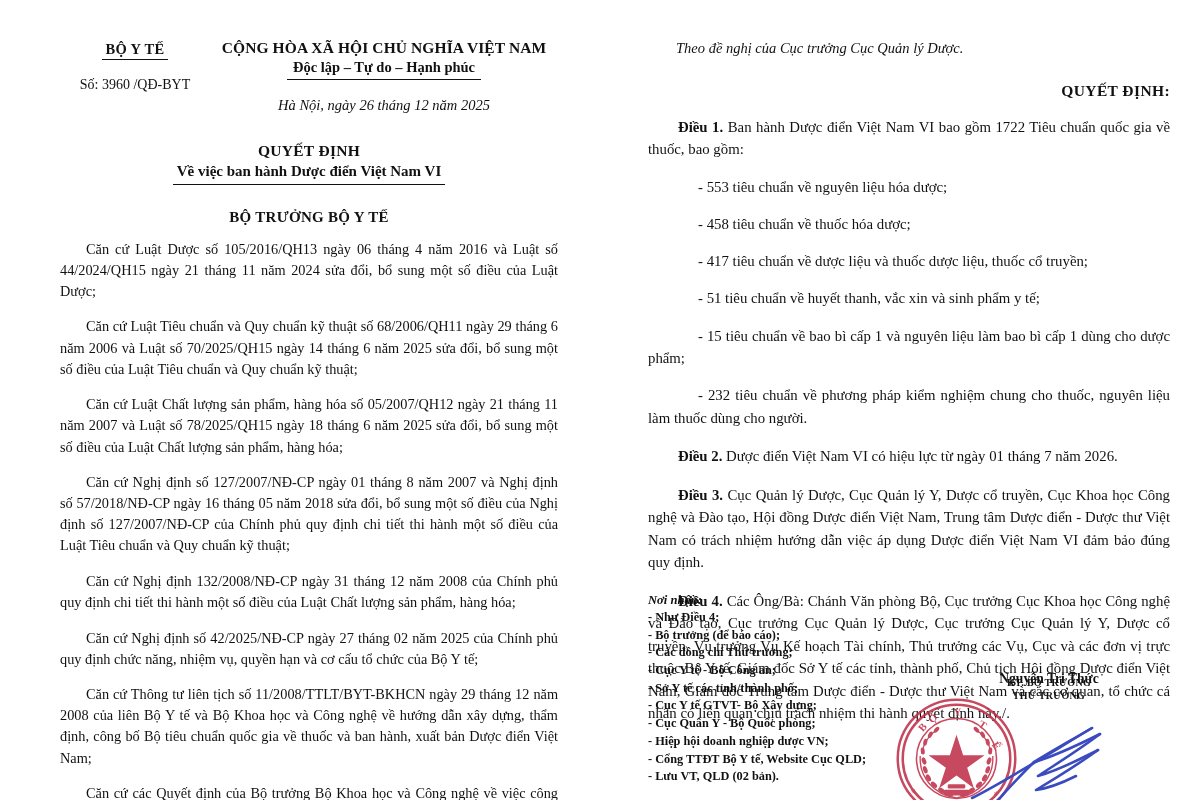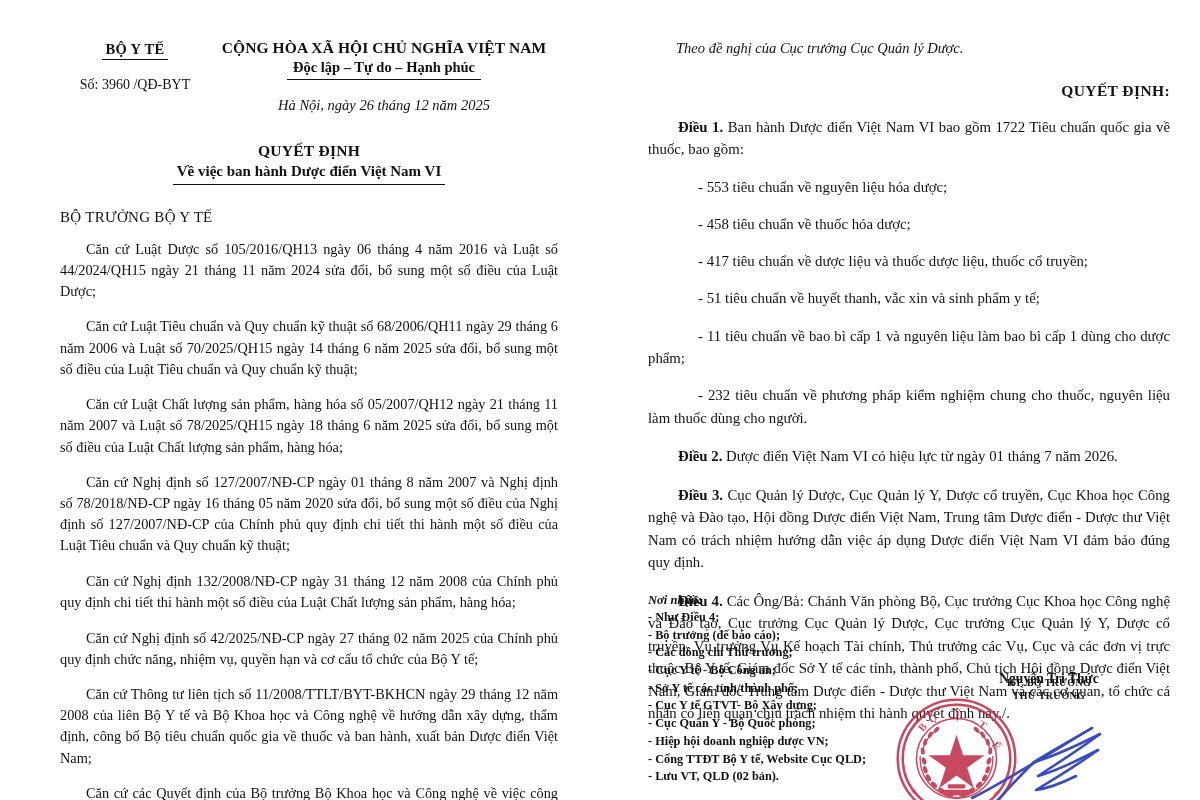--- a/index.html
+++ b/index.html
@@ -91,21 +91,22 @@
   }
   .title-sub {
     font-weight: bold;
     font-size: 15px;
     line-height: 1.35;
     display: inline-block;
     border-bottom: 1.2px solid #111;
     padding: 0 4px 2px 4px;
   }
   .issuer {
-    font-weight: normal;
+    text-align: center;
+    font-weight: bold;
     font-size: 15px;
     margin-top: 24px;
     letter-spacing: .3px;
   }
 
   
   .considerandum {
     font-size: 14.3px;
     line-height: 1.48;
     text-align: justify;
@@ -226,21 +227,21 @@
       <div class="title-main">QUYẾT ĐỊNH</div>
       <div class="title-sub">Về việc ban hành Dược điển Việt Nam VI</div>
     </div>
 
     <div class="issuer">BỘ TRƯỞNG BỘ Y TẾ</div>
 
     <div>
       <p class="considerandum">Căn cứ Luật Dược số 105/2016/QH13 ngày 06 tháng 4 năm 2016 và Luật số 44/2024/QH15 ngày 21 tháng 11 năm 2024 sửa đổi, bổ sung một số điều của Luật Dược;</p>
       <p class="considerandum">Căn cứ  Luật Tiêu chuẩn và Quy chuẩn kỹ thuật số 68/2006/QH11 ngày 29 tháng 6 năm 2006 và Luật số 70/2025/QH15 ngày 14 tháng 6 năm 2025 sửa đổi, bổ sung một số điều của Luật Tiêu chuẩn và Quy chuẩn kỹ thuật;</p>
       <p class="considerandum">Căn cứ Luật Chất lượng sản phẩm, hàng hóa số 05/2007/QH12 ngày 21 tháng 11 năm 2007 và Luật số 78/2025/QH15 ngày 18 tháng 6 năm 2025 sửa đổi, bổ sung một số điều của Luật Chất lượng sản phẩm, hàng hóa;</p>
-      <p class="considerandum">Căn cứ Nghị định số 127/2007/NĐ-CP ngày 01 tháng 8 năm 2007 và Nghị định số 78/2018/NĐ-CP ngày 16 tháng 05 năm 2020 sửa đổi, bổ sung một số điều của Nghị định số 127/2007/NĐ-CP của Chính phủ quy định chi tiết thi hành một số điều của Luật Tiêu chuẩn và Quy chuẩn kỹ thuật;</p>
+      <p class="considerandum">Căn cứ Nghị định số 127/2007/NĐ-CP ngày 01 tháng 8 năm 2007 và Nghị định số 57/2018/NĐ-CP ngày 16 tháng 05 năm 2018 sửa đổi, bổ sung một số điều của Nghị định số 127/2007/NĐ-CP của Chính phủ quy định chi tiết thi hành một số điều của Luật Tiêu chuẩn và Quy chuẩn kỹ thuật;</p>
       <p class="considerandum">Căn cứ Nghị định 132/2008/NĐ-CP ngày 31 tháng 12 năm 2008 của Chính phủ quy định chi tiết thi hành một số điều của Luật Chất lượng sản phẩm, hàng hóa;</p>
       <p class="considerandum">Căn cứ Nghị định số 42/2025/NĐ-CP ngày 27 tháng 02 năm 2025 của Chính phủ quy định chức năng, nhiệm vụ, quyền hạn và cơ cấu tổ chức của Bộ Y tế;</p>
       <p class="considerandum">Căn cứ Thông tư liên tịch số 11/2008/TTLT/BYT-BKHCN ngày 29 tháng 12 năm 2008 của liên Bộ Y tế và Bộ Khoa học và Công nghệ về hướng dẫn xây dựng, thẩm định, công bố Bộ tiêu chuẩn quốc gia về thuốc và ban hành, xuất bản Dược điển Việt Nam;</p>
       <p class="considerandum"> Căn cứ các Quyết định của Bộ trưởng Bộ Khoa học và Công nghệ về việc công bố Tiêu chuẩn quốc gia: Quyết định số 3547/QĐ-BKHCN ngày 31 tháng 12 năm 2021; Quyết định số 2168/QĐ-BKHCN ngày 04 tháng 11 năm 2022, Quyết định số 163/QĐ-BKHCN ngày 23 tháng 02 năm 2024, Quyết định số 652/QĐ-BKHCN ngày 16 tháng 04 năm 2024, Quyết định số 852/QĐ-BKHCN ngày 12 tháng 05 năm 2025, Quyết định số 3814/QĐ-BKHCN ngày 20 tháng 11 năm 2025;</p>
 
     </div>
 
   </div>
 
   <div class="page page-right">
@@ -248,21 +249,21 @@
     <p class="proposal">Theo đề nghị của Cục trưởng Cục Quản lý Dược.</p>
 
     <div class="decide-word">QUYẾT ĐỊNH:</div>
 
     <p class="article"><b>Điều 1.</b><span> Ban hành Dược điển Việt Nam VI bao gồm 1722 Tiêu chuẩn quốc gia về thuốc, bao gồm:</span></p>
 
     <p class="bullet">- 553 tiêu chuẩn về nguyên liệu hóa dược;</p>
     <p class="bullet">- 458 tiêu chuẩn về thuốc hóa dược;</p>
     <p class="bullet">- 417 tiêu chuẩn về dược liệu và thuốc dược liệu, thuốc cổ truyền;</p>
     <p class="bullet">- 51 tiêu chuẩn về huyết thanh, vắc xin và sinh phẩm y tế;</p>
-    <p class="bullet">- 11 tiêu chuẩn về bao bì cấp 1 và nguyên liệu làm bao bì cấp 1 dùng cho dược phẩm;</p>
+    <p class="bullet">- 15 tiêu chuẩn về bao bì cấp 1 và nguyên liệu làm bao bì cấp 1 dùng cho dược phẩm;</p>
     <p class="bullet">- 232 tiêu chuẩn về phương pháp kiểm nghiệm chung cho thuốc, nguyên liệu làm thuốc dùng cho người.</p>
 
     <p class="article"><b>Điều 2.</b><span> Dược điển Việt Nam VI có hiệu lực từ ngày 01 tháng 7 năm 2026.</span></p>
 
     <p class="article"><b>Điều 3.</b><span> Cục Quản lý Dược, Cục Quản lý Y, Dược cổ truyền, Cục Khoa học Công nghệ và Đào tạo, Hội đồng Dược điển Việt Nam, Trung tâm Dược điển - Dược thư Việt Nam có trách nhiệm hướng dẫn việc áp dụng Dược điển Việt Nam VI  đảm bảo đúng quy định.</span></p>
 
     <p class="article"><b>Điều 4.</b><span> Các Ông/Bà: Chánh Văn phòng Bộ, Cục trưởng Cục Khoa học Công nghệ và Đào tạo, Cục trưởng Cục Quản lý Dược, Cục trưởng Cục Quản lý Y, Dược cổ truyền, Vụ trưởng Vụ Kế hoạch Tài chính, Thủ trưởng các Vụ, Cục và các đơn vị trực thuộc Bộ Y tế, Giám đốc Sở Y tế các tỉnh, thành phố, Chủ tịch Hội đồng Dược điển Việt Nam, Giám đốc Trung tâm Dược điển - Dược thư Việt Nam và các cơ quan, tổ chức cá nhân có liên quan chịu trách nhiệm thi hành quyết định này./.</span></p>
 
     <div class="footer">
 

